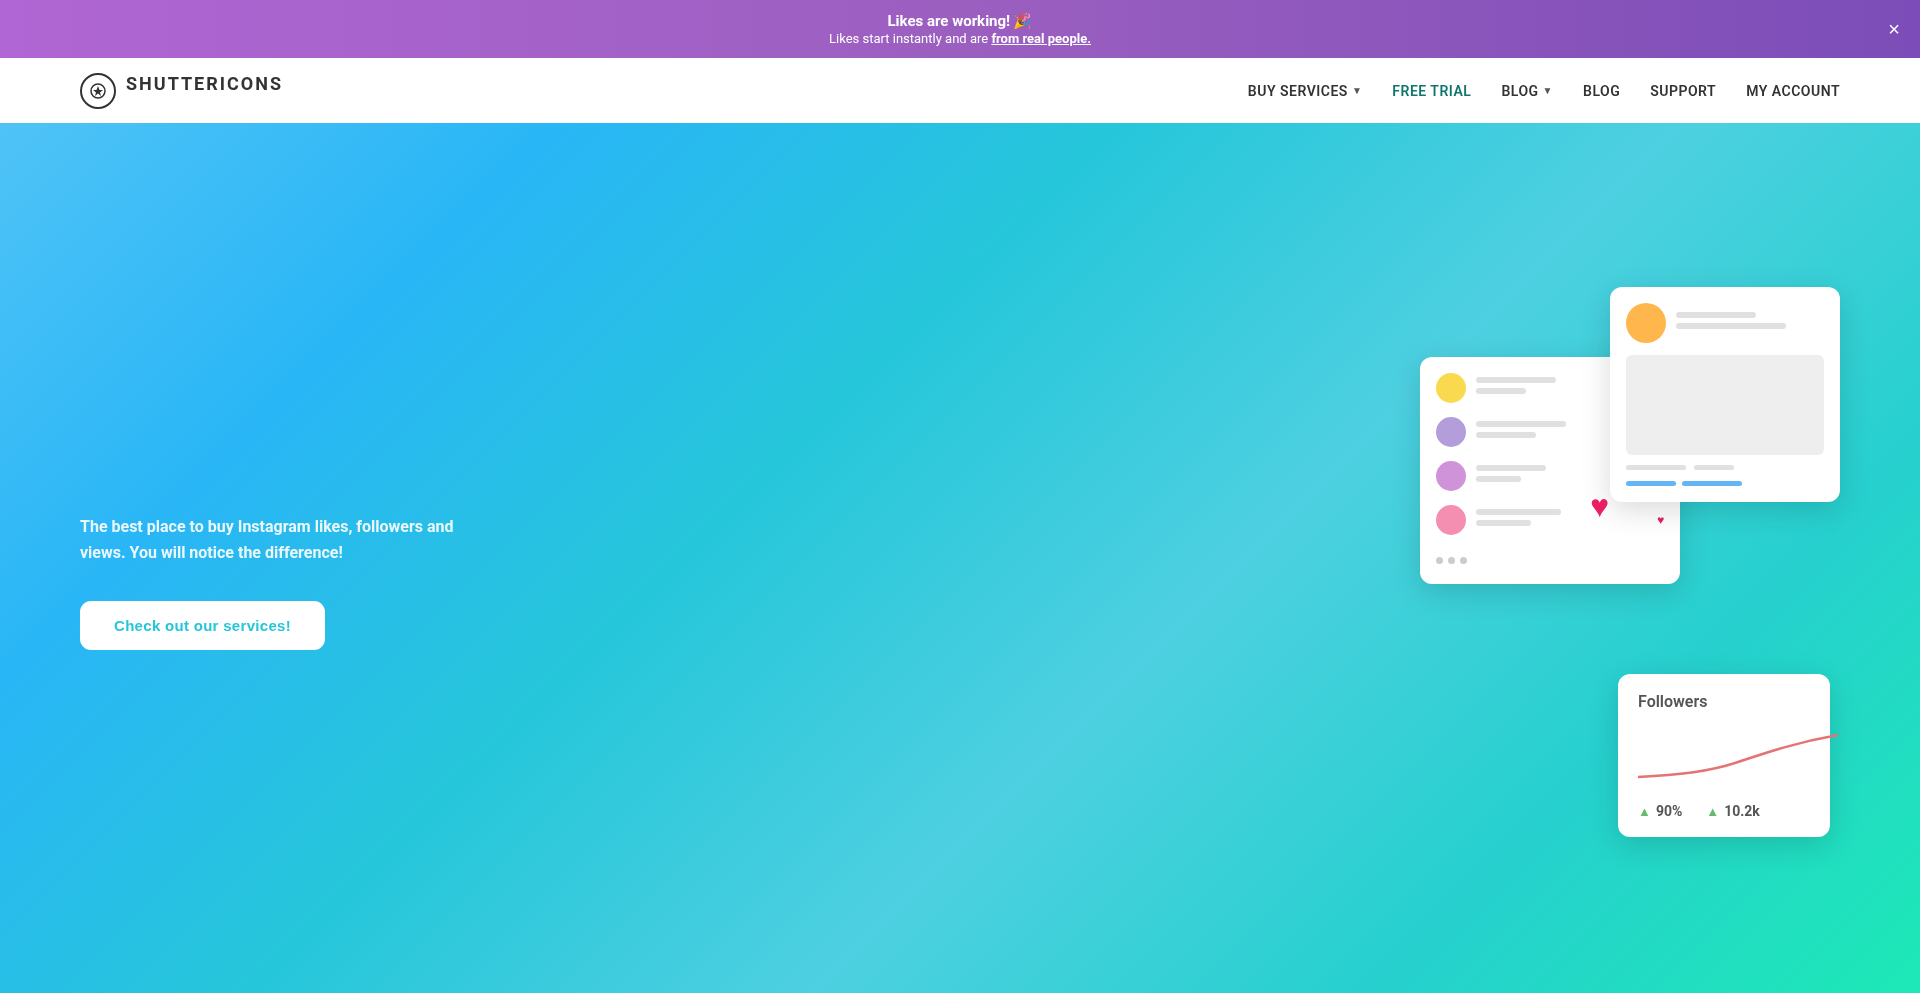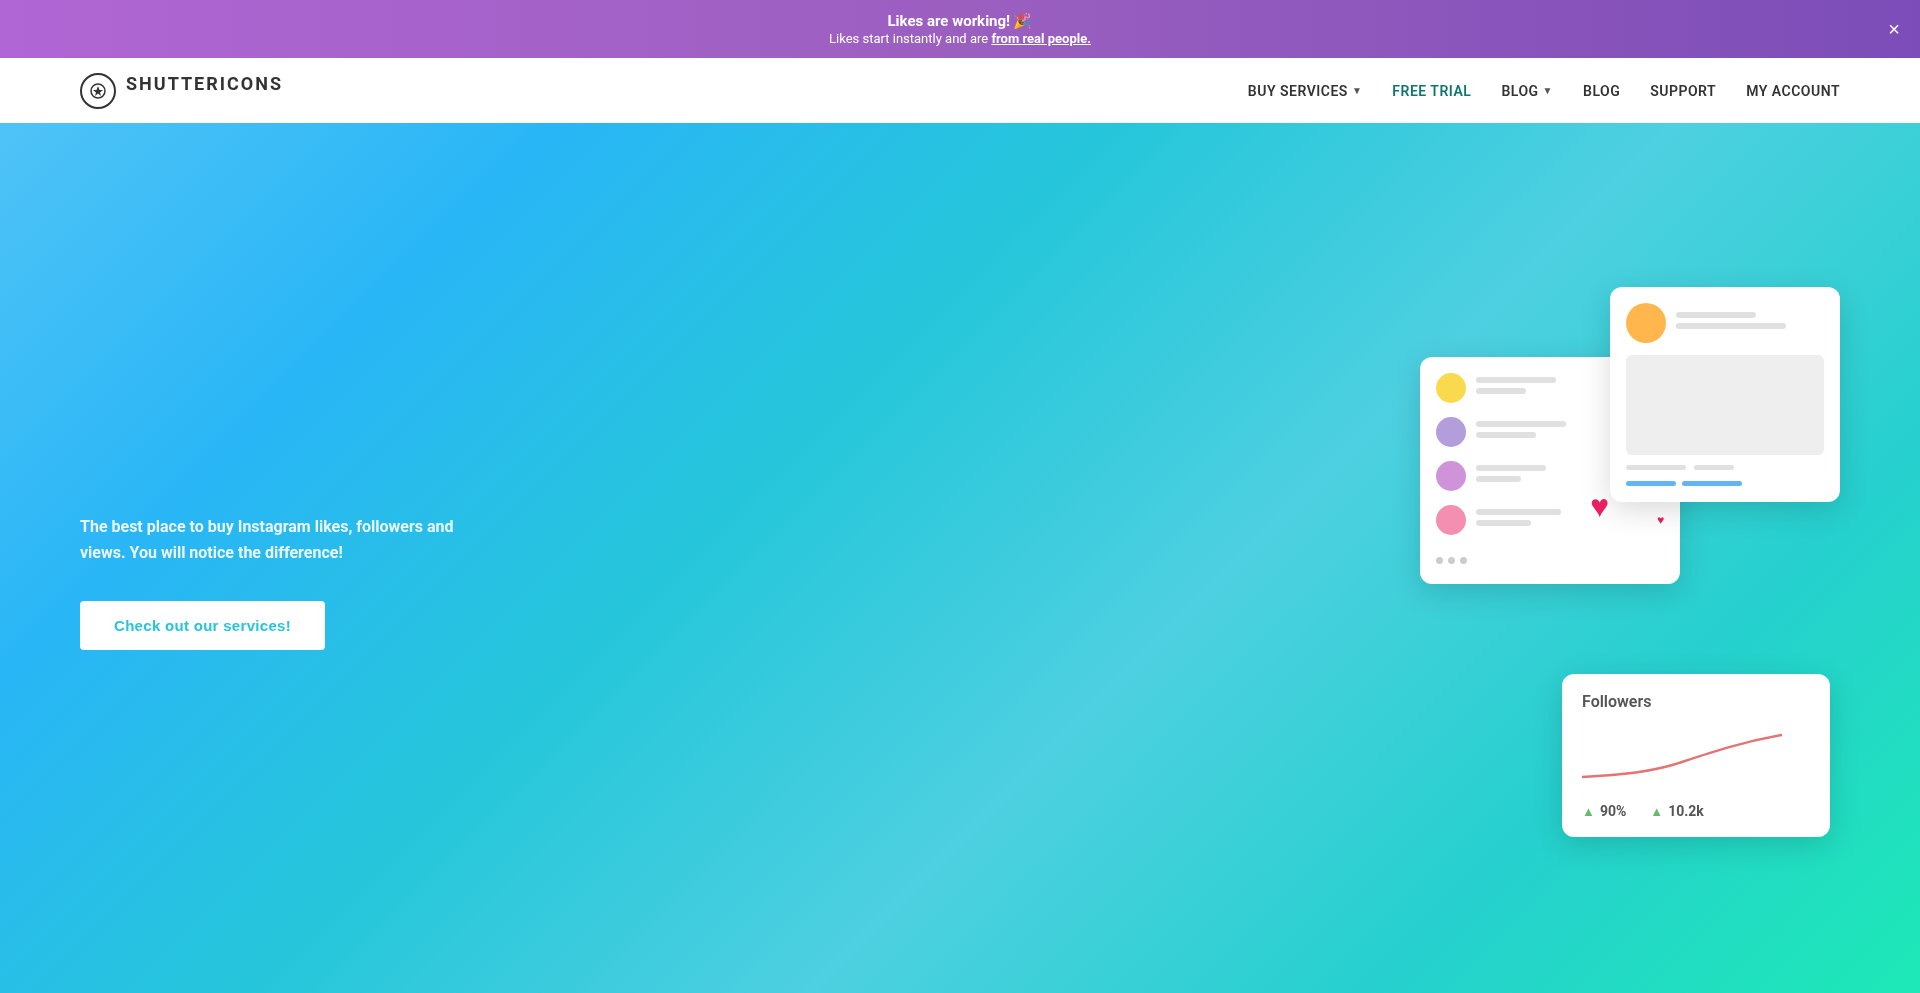--- a/index.html
+++ b/index.html
@@ -130,21 +130,21 @@
       max-width: 380px;
       font-weight: bold;
     }
     .cta-button {
       background: white;
       color: #26c6da;
       border: 2px solid white;
       padding: 14px 32px;
       font-size: 15px;
       font-weight: 700;
-      border-radius: 4px;
+      border-radius: 11px;
       cursor: pointer;
       letter-spacing: 0.3px;
     }
 
     
     .hero-mockup {
       position: absolute;
       right: 80px;
       top: 50%;
       transform: translateY(-50%);
@@ -260,21 +260,21 @@
     
     .interaction-row {
       display: flex;
       align-items: center;
       gap: 8px;
       margin-top: 10px;
     }
 
     
     .stats-card {
-      width: 268px;
+      width: 212px;
       padding: 18px 20px;
       bottom: 0;
       right: 10px;
       z-index: 3;
     }
 
     .stats-title {
       font-size: 16px;
       font-weight: 600;
       color: #555;

